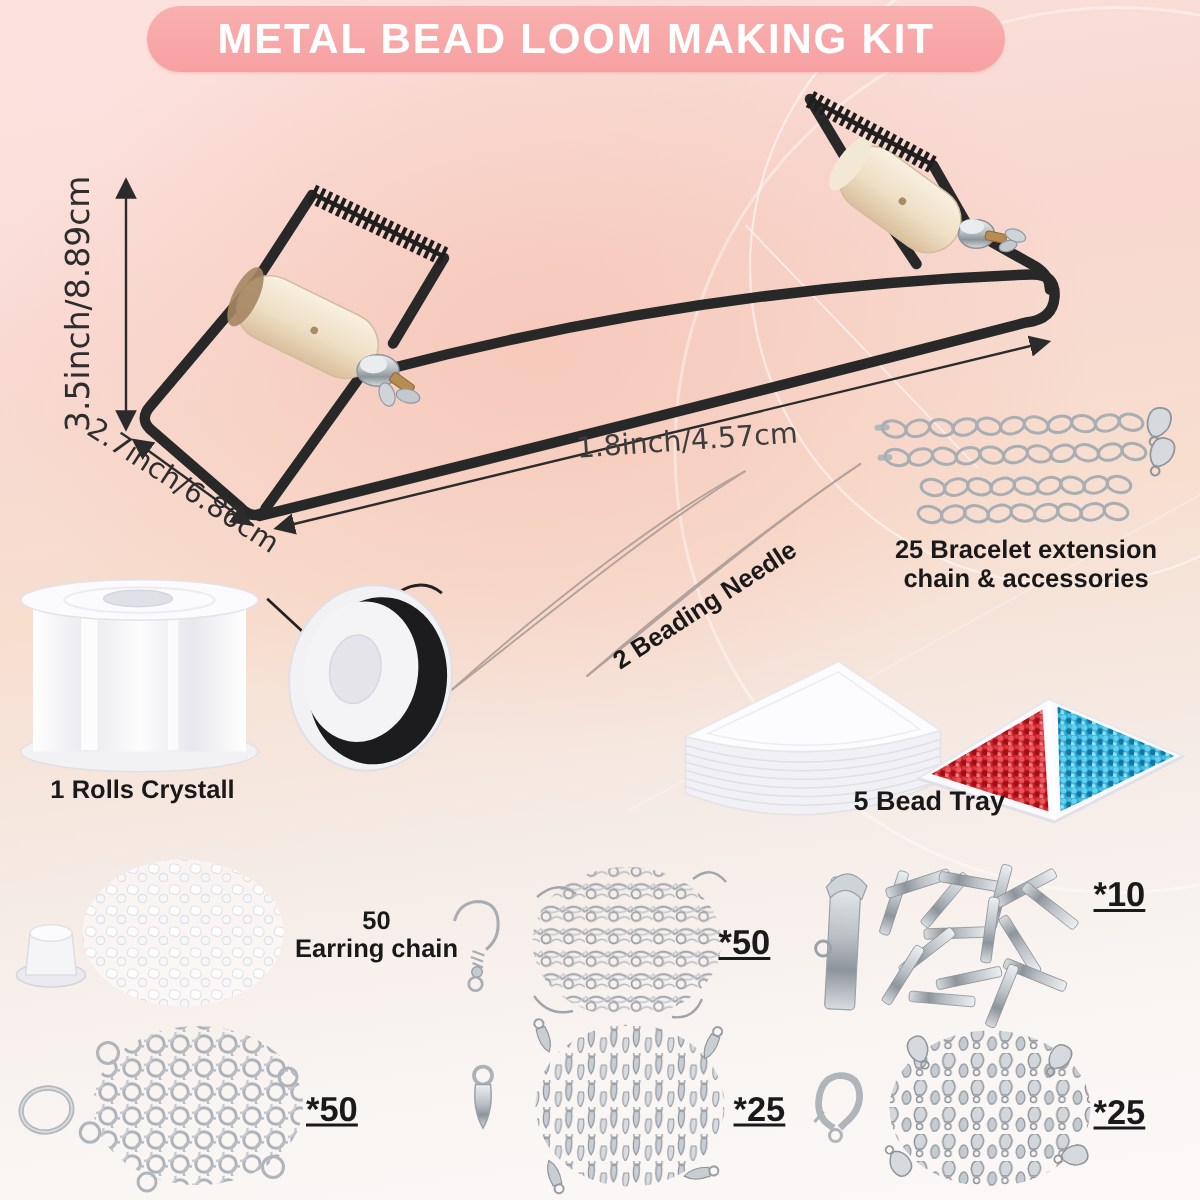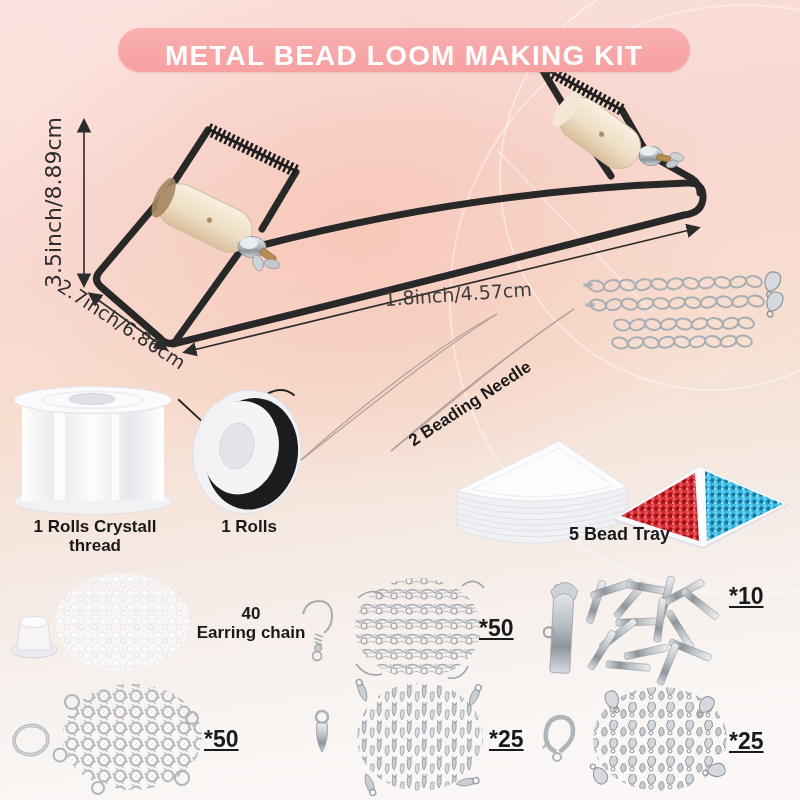--- a/index.html
+++ b/index.html
@@ -4,23 +4,23 @@
 <style>
   html,body{margin:0;padding:0;}
   #stage{position:relative;width:800px;height:800px;overflow:hidden;
     font-family:"Liberation Sans",sans-serif;
     background:
       radial-gradient(ellipse 46% 34% at 45% 29%, rgba(246,198,183,.85), rgba(246,198,183,0) 100%),
       radial-gradient(ellipse 50% 30% at 10% 6%, rgba(252,226,222,.9), rgba(252,226,222,0) 100%),
       linear-gradient(172deg,#fae1dd 0%,#f8d8d0 26%,#f7decf 46%,#f5ebe5 66%,#f9f5f3 84%,#fbf8f7 100%);
   }
   #scene{position:absolute;left:0;top:0;}
-  .banner{position:absolute;left:118px;top:4px;width:572px;height:44px;border-radius:23px;
+  .banner{position:absolute;left:98px;top:4px;width:572px;height:44px;border-radius:23px;
     background:linear-gradient(180deg,#f9b0b0,#f7a0a2);
-    display:flex;align-items:flex-end;justify-content:center;box-shadow:0 1px 2px rgba(220,150,150,.35);margin-top:24px;}
+    display:flex;align-items:center;justify-content:center;box-shadow:0 1px 2px rgba(220,150,150,.35);}
   .banner span{font-weight:bold;font-size:28px;color:#fff;letter-spacing:1.2px;white-space:nowrap;}
   .dim{position:absolute;font-family:"DejaVu Sans",sans-serif;color:#2d2d2d;text-align:center;
     white-space:nowrap;transform-origin:center;}
   .lbl{position:absolute;font-weight:bold;color:#191919;text-align:center;line-height:1.14;
     transform-origin:center;}
   .cnt{position:absolute;font-weight:bold;color:#1a1a1a;font-size:23px;white-space:nowrap;text-decoration:underline;}
 </style>
 </head>
 <body>
 
@@ -357,34 +357,36 @@
 </div>
 
 <div class="dim" style="left:-47px;top:190px;width:200px;font-size:22px;transform:rotate(-90deg);">3.5inch/8.89cm</div>
 
 <div class="dim" style="left:22px;top:313px;width:200px;font-size:19px;transform:rotate(33deg);">2.7inch/6.86cm</div>
 
 <div class="dim" style="left:348px;top:283px;width:220px;font-size:19px;color:#3d3d3d;transform:rotate(-4deg);">1.8inch/4.57cm</div>
 
 <div class="lbl" style="left:360px;top:394px;width:220px;font-size:17px;transform:rotate(-33deg);white-space:nowrap;">2 Beading Needle</div>
 
+<div class="lbl" style="left:570px;top:357px;width:228px;font-size:17px;">
+  <div>25 Bracelet extension</div>
+  <div>chain &amp; accessories</div>
+</div>
 
 <div class="lbl" style="left:10px;top:517px;width:170px;font-size:17px;">
   <div>1 Rolls Crystall</div>
-  <div>thread</div>
 </div>
 
 <div class="lbl" style="left:163px;top:517px;width:172px;font-size:17px;">
-  <div>1 Rolls</div>
 </div>
 
 <div class="lbl" style="left:527px;top:524px;width:185px;font-size:18px;">5 Bead Tray</div>
 
 <div class="lbl" style="left:186px;top:604px;width:130px;font-size:17px;">
-  <div>40</div>
+  <div>50</div>
   <div>Earring chain</div>
 </div>
 
 <div class="cnt" style="left:479px;top:615px;">*50</div>
 <div class="cnt" style="left:729px;top:583px;">*10</div>
 <div class="cnt" style="left:204px;top:726px;">*50</div>
 <div class="cnt" style="left:489px;top:726px;">*25</div>
 <div class="cnt" style="left:729px;top:728px;">*25</div>
 
 </div>

